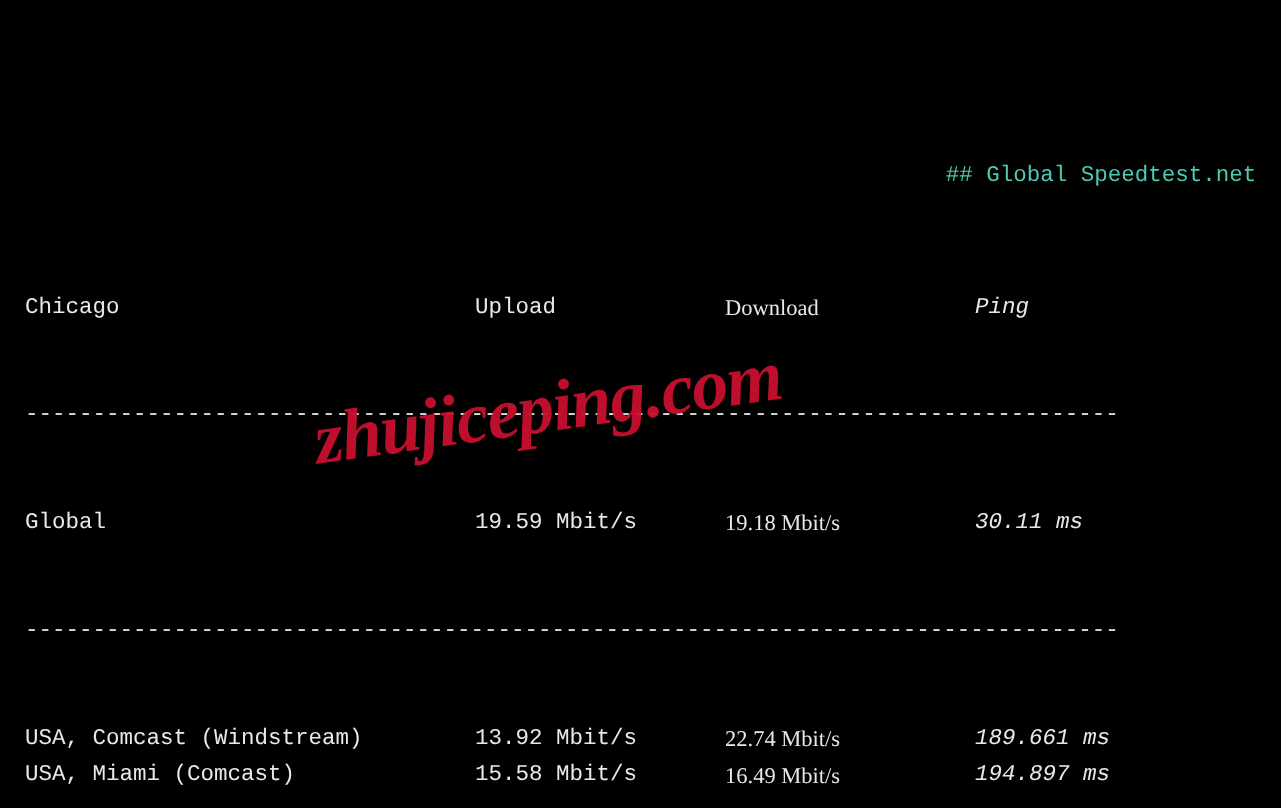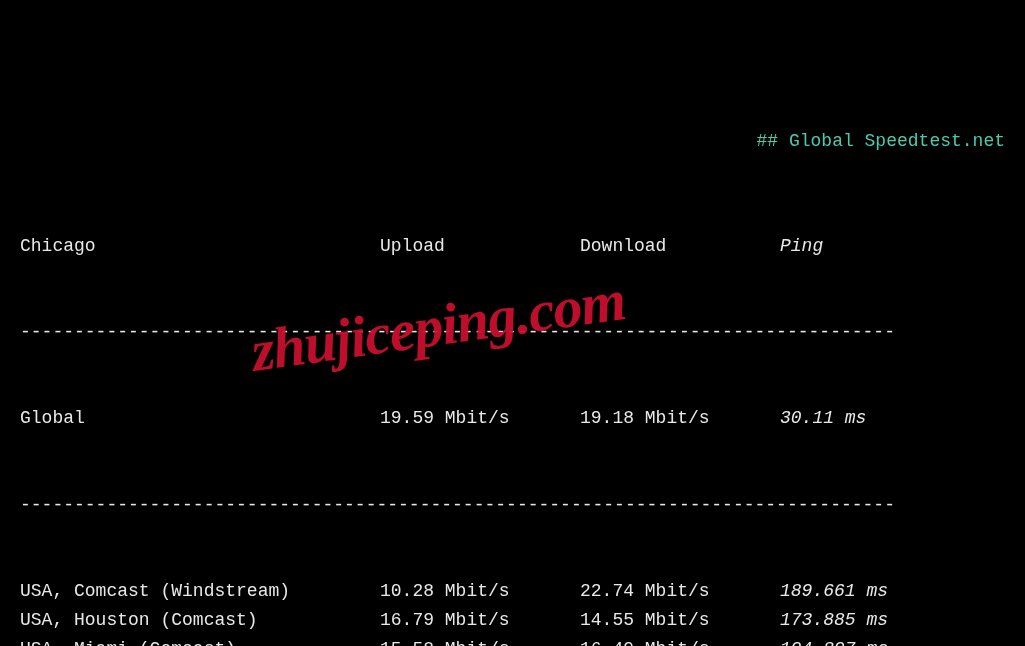--- a/index.html
+++ b/index.html
@@ -42,20 +42,21 @@
     }
     .col-upload {
       display: inline-block;
       width: 200px;
       vertical-align: top;
     }
     .col-download {
       display: inline-block;
       width: 200px;
       vertical-align: top;
+      font-family: Liberation Serif, serif;
     }
     .col-ping {
       display: inline-block;
       width: 140px;
       vertical-align: top;
       font-style: italic;
     }
     .rows-container {
       white-space: normal;
     }
@@ -87,22 +88,21 @@
 
 <div class="header-row row-line"><span class="col-location">Chicago</span><span class="col-upload">Upload</span><span class="col-download">Download</span><span class="col-ping">Ping</span></div>
 
 <div class="divider">---------------------------------------------------------------------------------</div>
 
 <div class="data-row row-line"><span class="col-location">Global</span><span class="col-upload">19.59 Mbit/s</span><span class="col-download">19.18 Mbit/s</span><span class="col-ping">30.11 ms</span></div>
 
 <div class="divider">---------------------------------------------------------------------------------</div>
 
 <div class="rows-container" id="rows-container">
-    <div class="data-row row-line"><span class="col-location">USA, Comcast (Windstream)</span><span class="col-upload">10.28 Mbit/s</span><span class="col-download">22.74 Mbit/s</span><span class="col-ping">189.661 ms</span></div>
-    <div class="data-row row-line"><span class="col-location">USA, Houston (Comcast)</span><span class="col-upload">16.79 Mbit/s</span><span class="col-download">14.55 Mbit/s</span><span class="col-ping">173.885 ms</span></div>
+    <div class="data-row row-line"><span class="col-location">USA, Comcast (Windstream)</span><span class="col-upload">13.92 Mbit/s</span><span class="col-download">22.74 Mbit/s</span><span class="col-ping">189.661 ms</span></div>
     <div class="data-row row-line"><span class="col-location">USA, Miami (Comcast)</span><span class="col-upload">15.58 Mbit/s</span><span class="col-download">16.49 Mbit/s</span><span class="col-ping">194.897 ms</span></div>
   </div>
 
 
 
 <div class="watermark">zhujiceping.com</div>
 
 
 
 

